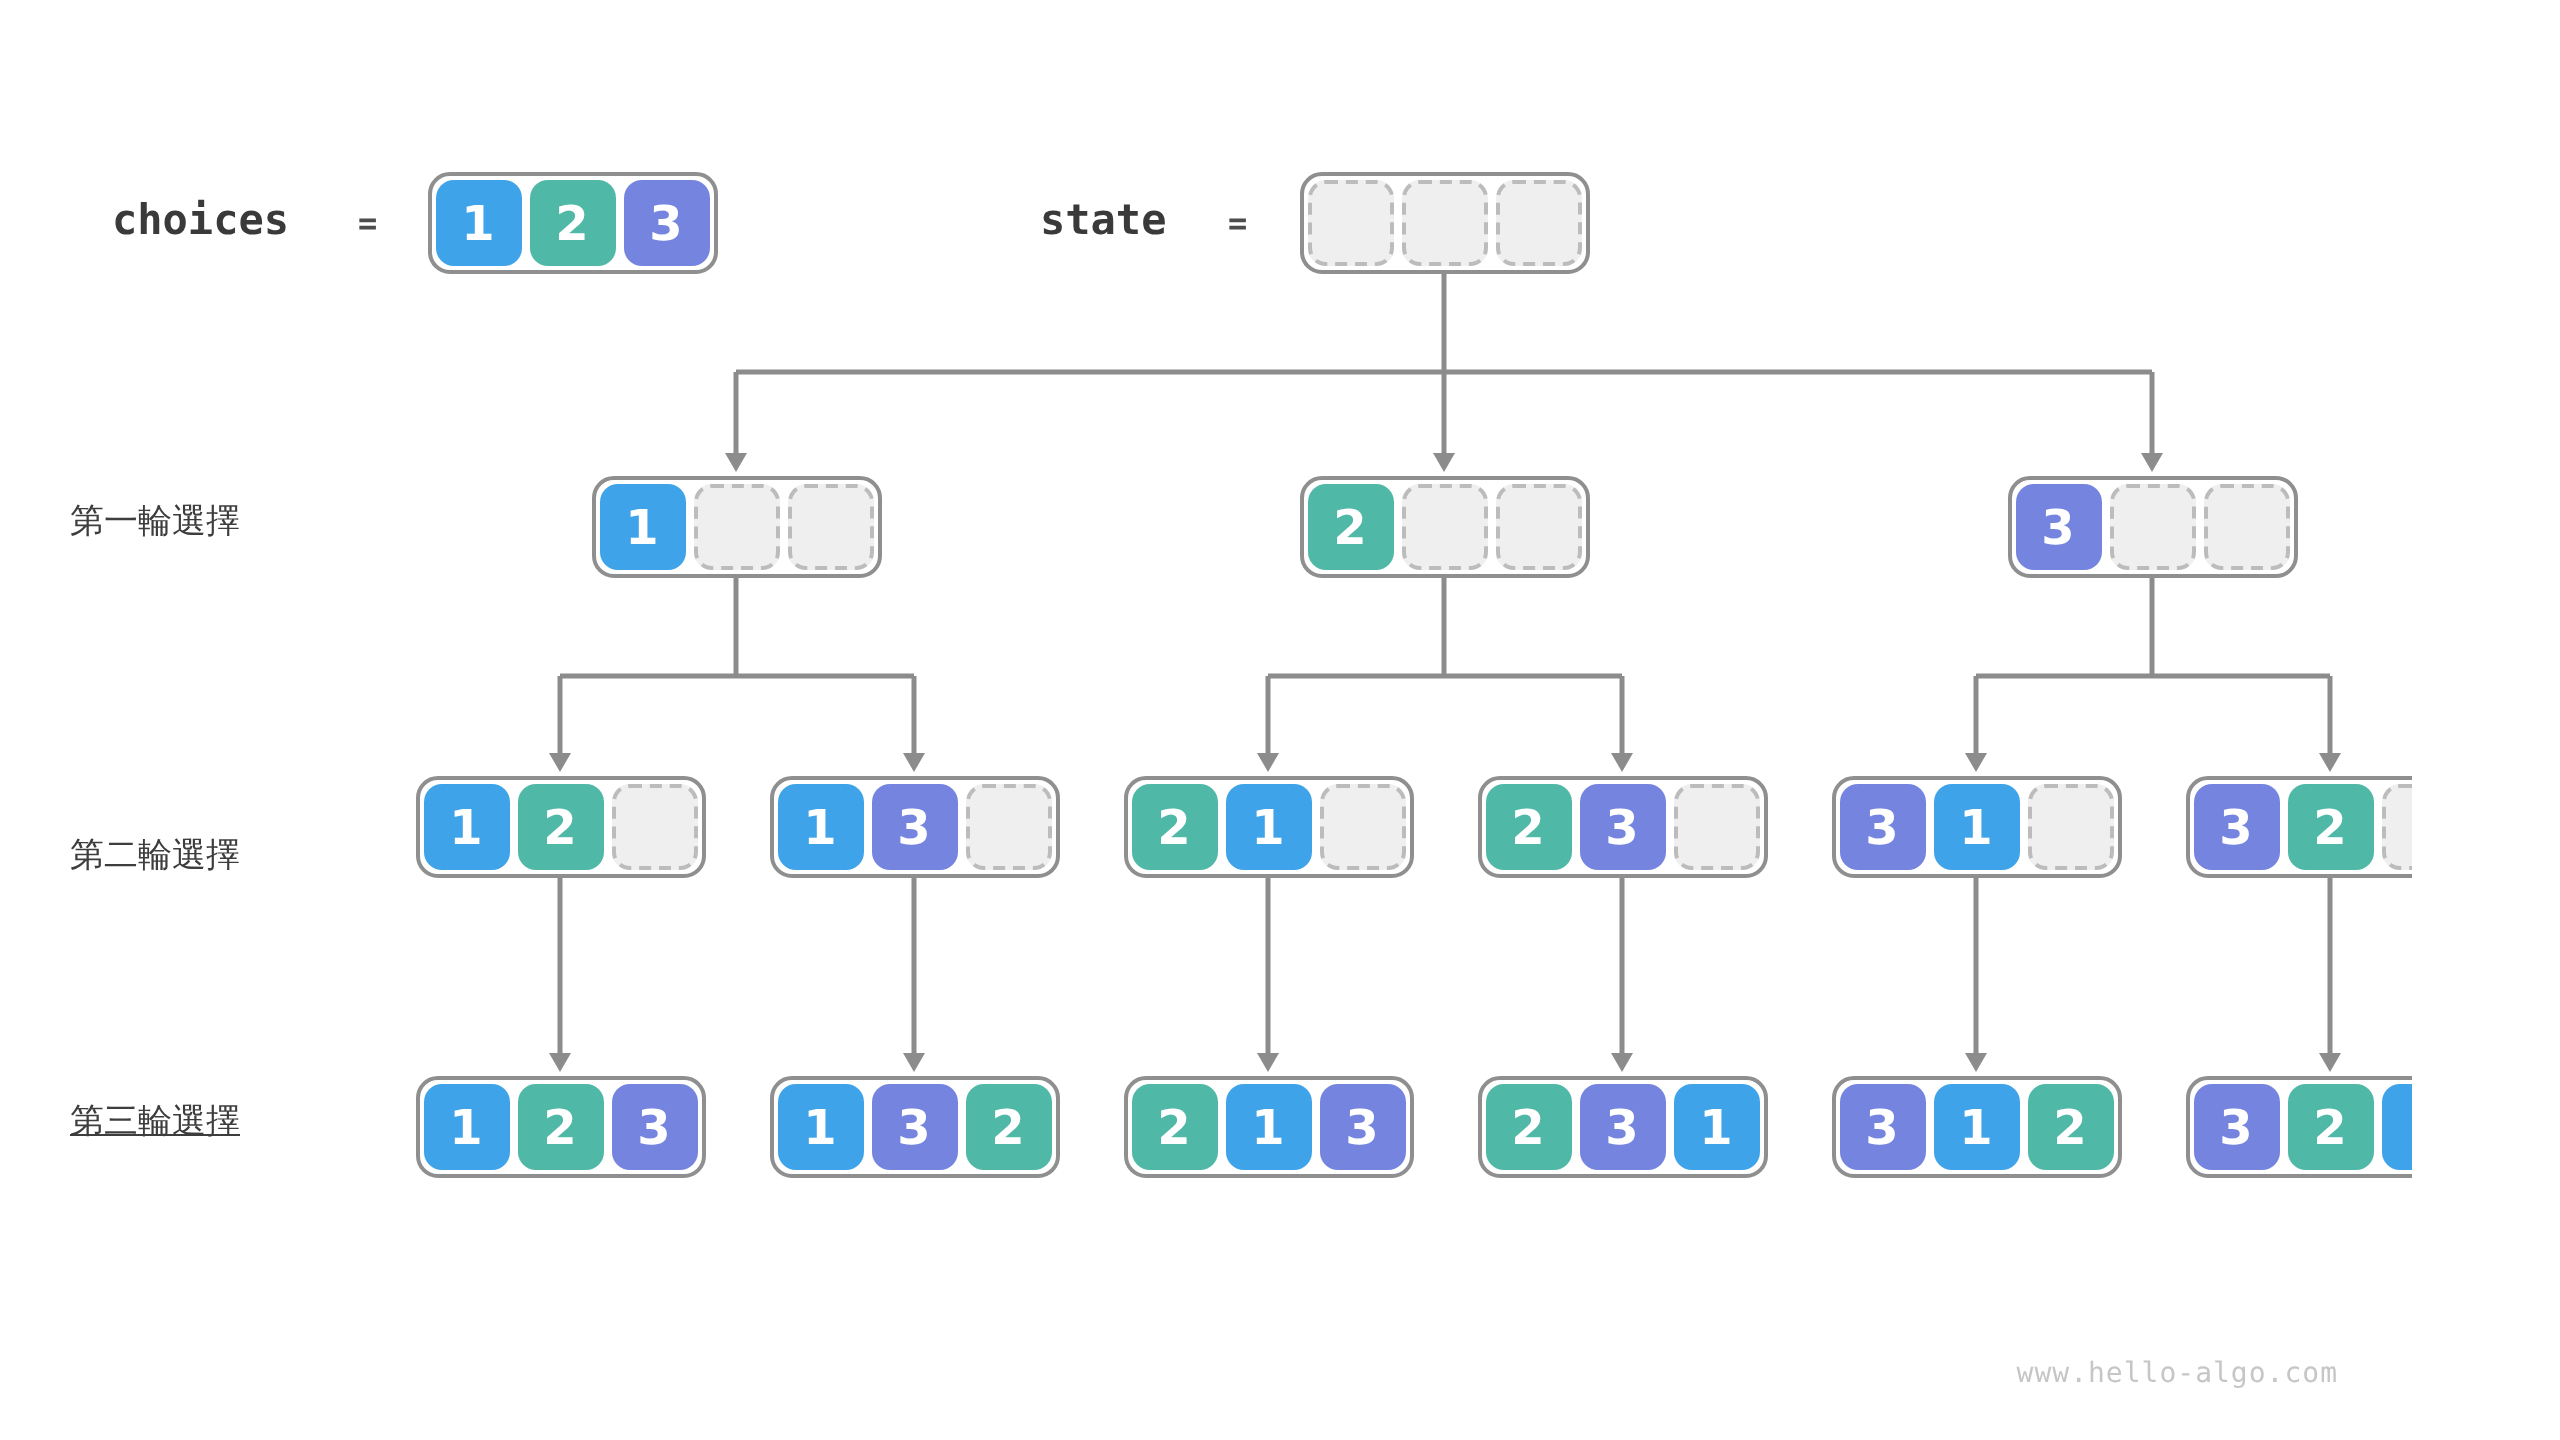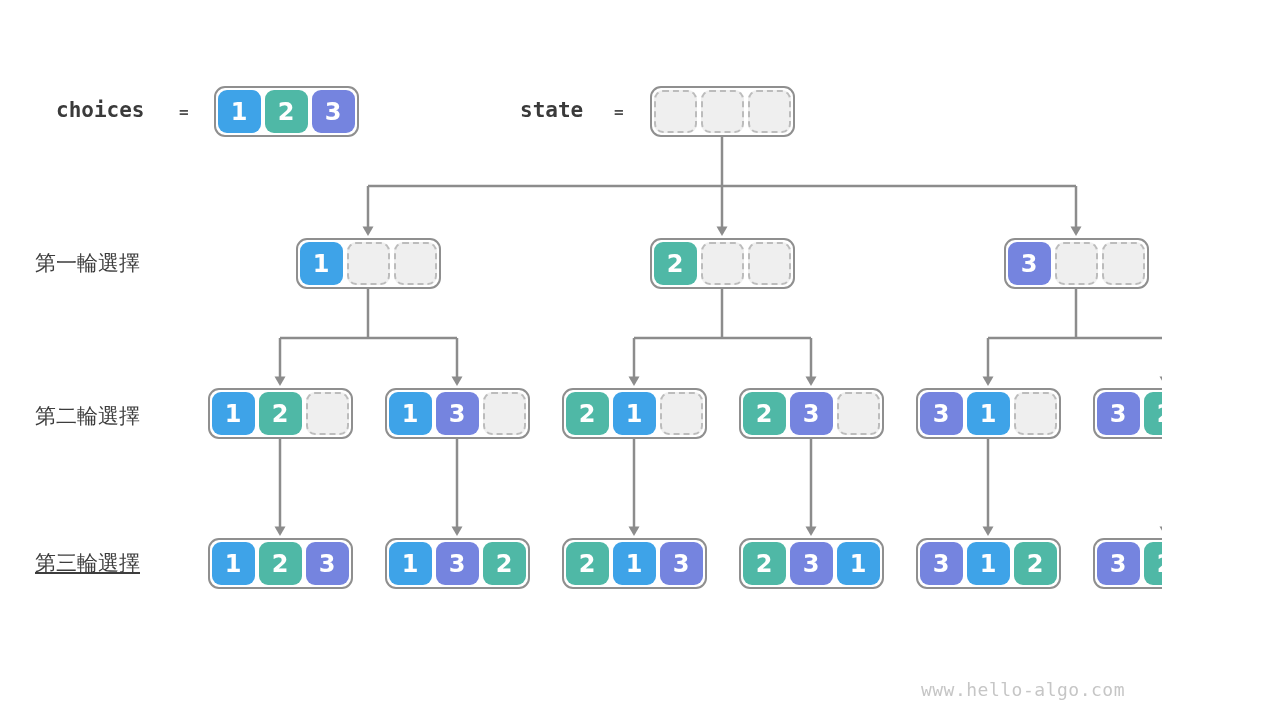--- a/index.html
+++ b/index.html
@@ -1,48 +1,49 @@
 <!DOCTYPE html>
 <html><head>
 <meta charset="utf-8">
 <style>
   html,body{margin:0;padding:0;background:#fff;}
   #stage{
     position:relative;width:1162px;height:720px;background:#ffffff;overflow:hidden;
     font-family:"Liberation Sans","DejaVu Sans",sans-serif;
+    padding-left:44px;
   }
   #edges{position:absolute;left:0;top:0;width:1280px;height:720px;pointer-events:none;}
   .code-label{
     position:absolute;font-family:"DejaVu Sans Mono","Liberation Mono",monospace;
     font-weight:bold;font-size:21px;color:#3a3a3a;white-space:nowrap;
   }
   .eq{
     position:absolute;font-family:"DejaVu Sans Mono","Liberation Mono",monospace;
     font-weight:bold;font-size:16px;color:#4c4c4c;
   }
   .round-label{
-    position:absolute;left:35px;font-size:21px;color:#3d3d3d;white-space:nowrap;
+    position:absolute;left:35px;font-size:17px;color:#3d3d3d;white-space:nowrap;
     font-family:"Liberation Sans","DejaVu Sans",sans-serif;
   }
   .array-box{
     position:absolute;width:145px;height:51px;box-sizing:border-box;
     background:#fff;border:2.5px solid #8f8f8f;border-radius:11px;
     display:flex;align-items:center;justify-content:center;gap:4px;padding:4px;
   }
   .cell{
     width:43px;height:43px;box-sizing:border-box;border-radius:9px;flex:0 0 auto;
     display:flex;align-items:center;justify-content:center;
     color:#ffffff;font-size:24px;font-weight:bold;
     font-family:"DejaVu Sans","Liberation Sans",sans-serif;
   }
   .cell.empty{background:#efefef;border:2px dashed #bcbcbc;}
   #watermark{
     position:absolute;right:37px;top:679px;
     font-family:"DejaVu Sans Mono","Liberation Mono",monospace;
-    font-size:18px;color:#c6c6c6;letter-spacing:0.5px;
+    font-size:14px;color:#c6c6c6;letter-spacing:0.5px;
   }
 </style>
 </head>
 <body>
 
 <div id="stage">
   <svg id="edges">
       <g stroke="#8C8C8C" stroke-width="2.5" fill="#8C8C8C">
         <line x1="722" y1="137" x2="722" y2="186"></line>
         <line x1="368" y1="186" x2="1076" y2="186"></line>
@@ -85,21 +86,21 @@
       </g>
     </svg>
 
   <div class="code-label" style="left:56px;top:98px;">choices</div>
   <div class="eq" style="left:179px;top:102px;">=</div>
 
   <div class="code-label" style="left:520px;top:98px;">state</div>
   <div class="eq" style="left:614px;top:102px;">=</div>
 
   <div class="round-label" style="top:249px;">第一輪選擇</div>
-  <div class="round-label" style="top:402px;">第二輪選擇</div>
+  <div class="round-label" style="top:416px;">第二輪選擇</div>
   <div class="round-label" style="top:549px;text-decoration:underline;">第三輪選擇</div>
 
   <div id="watermark">www.hello-algo.com</div>
 <div class="array-box" style="left: 213.5px; top: 86px;">
       <div class="cell" style="background: rgb(62, 163, 232);">1</div>
       <div class="cell" style="background: rgb(79, 184, 166);">2</div>
       <div class="cell" style="background: rgb(117, 132, 223);">3</div>
     </div>
     <div class="array-box" style="left: 649.5px; top: 86px;">
       <div class="cell empty"></div>

